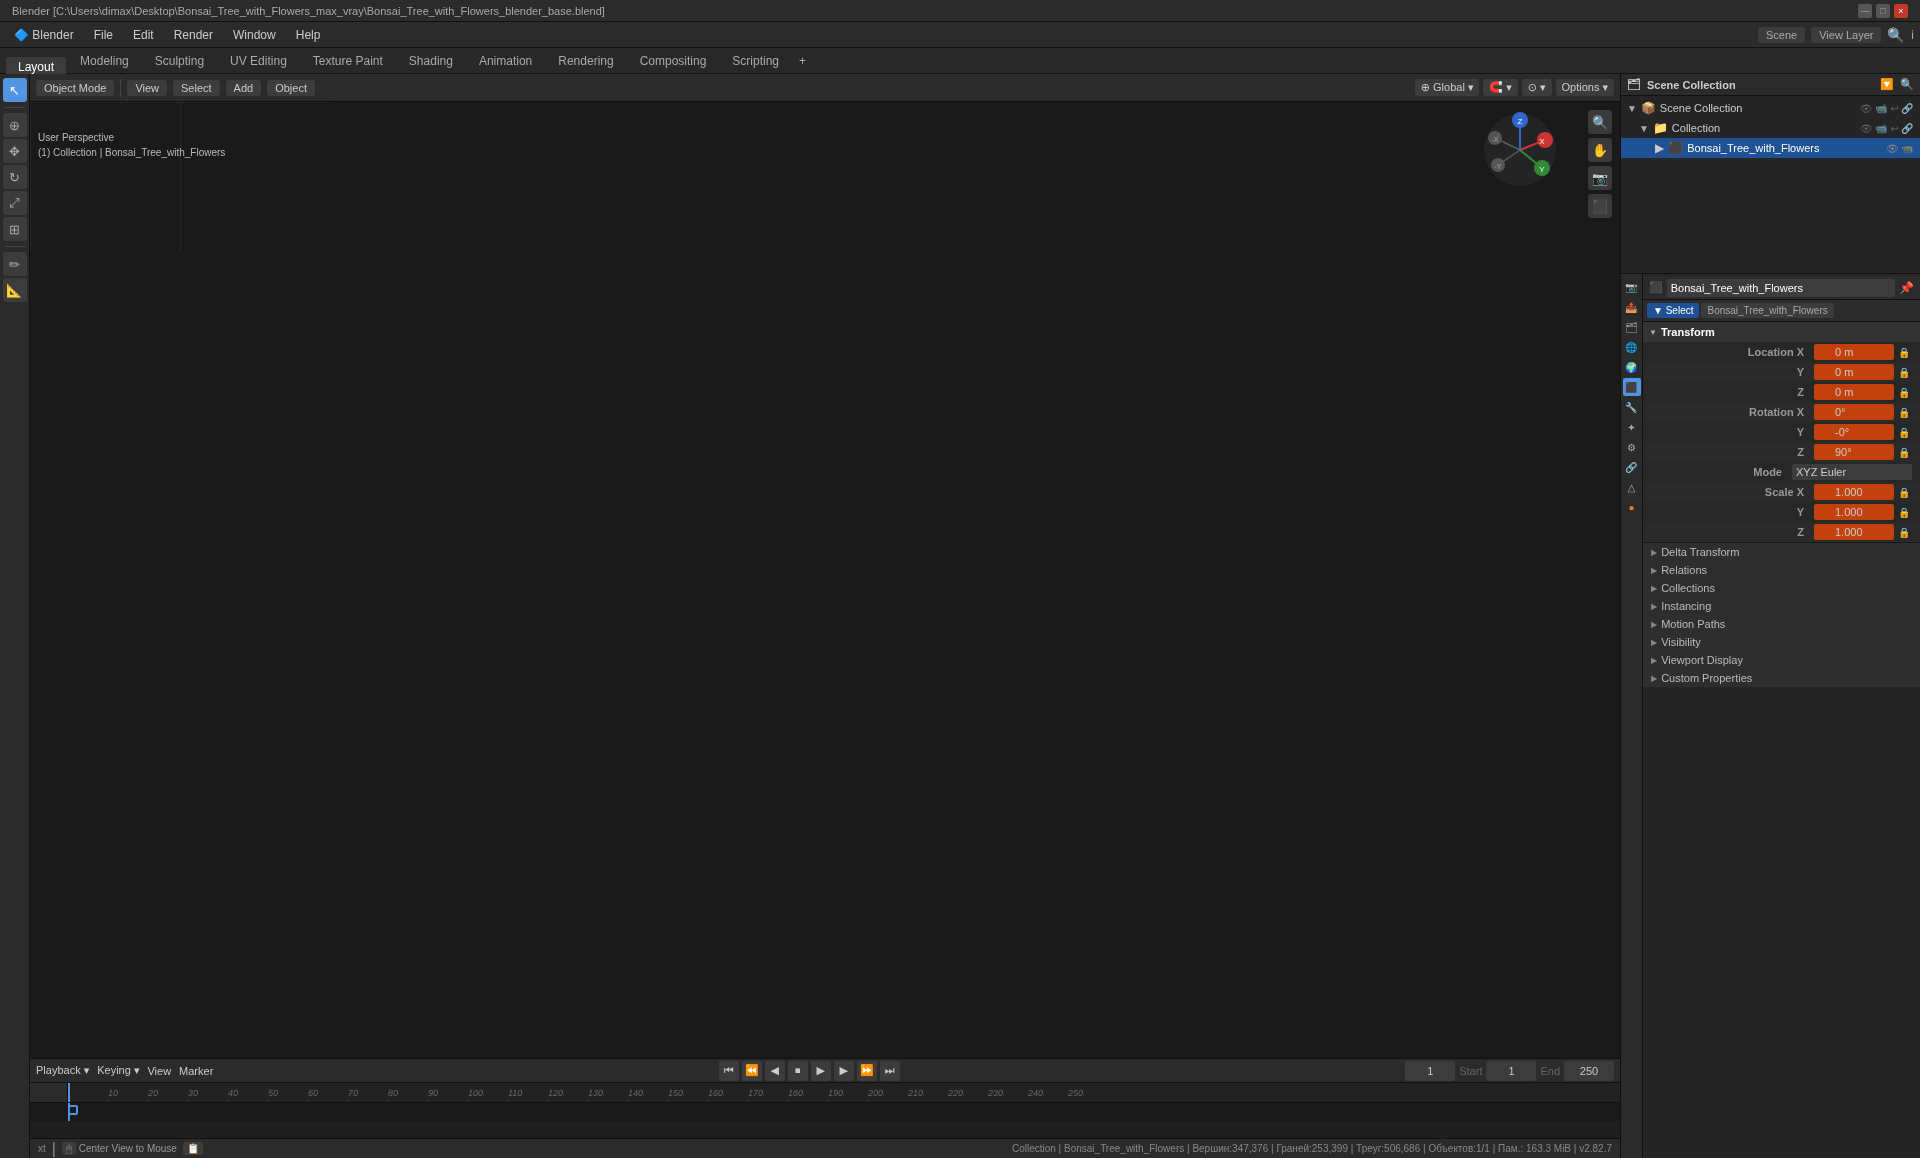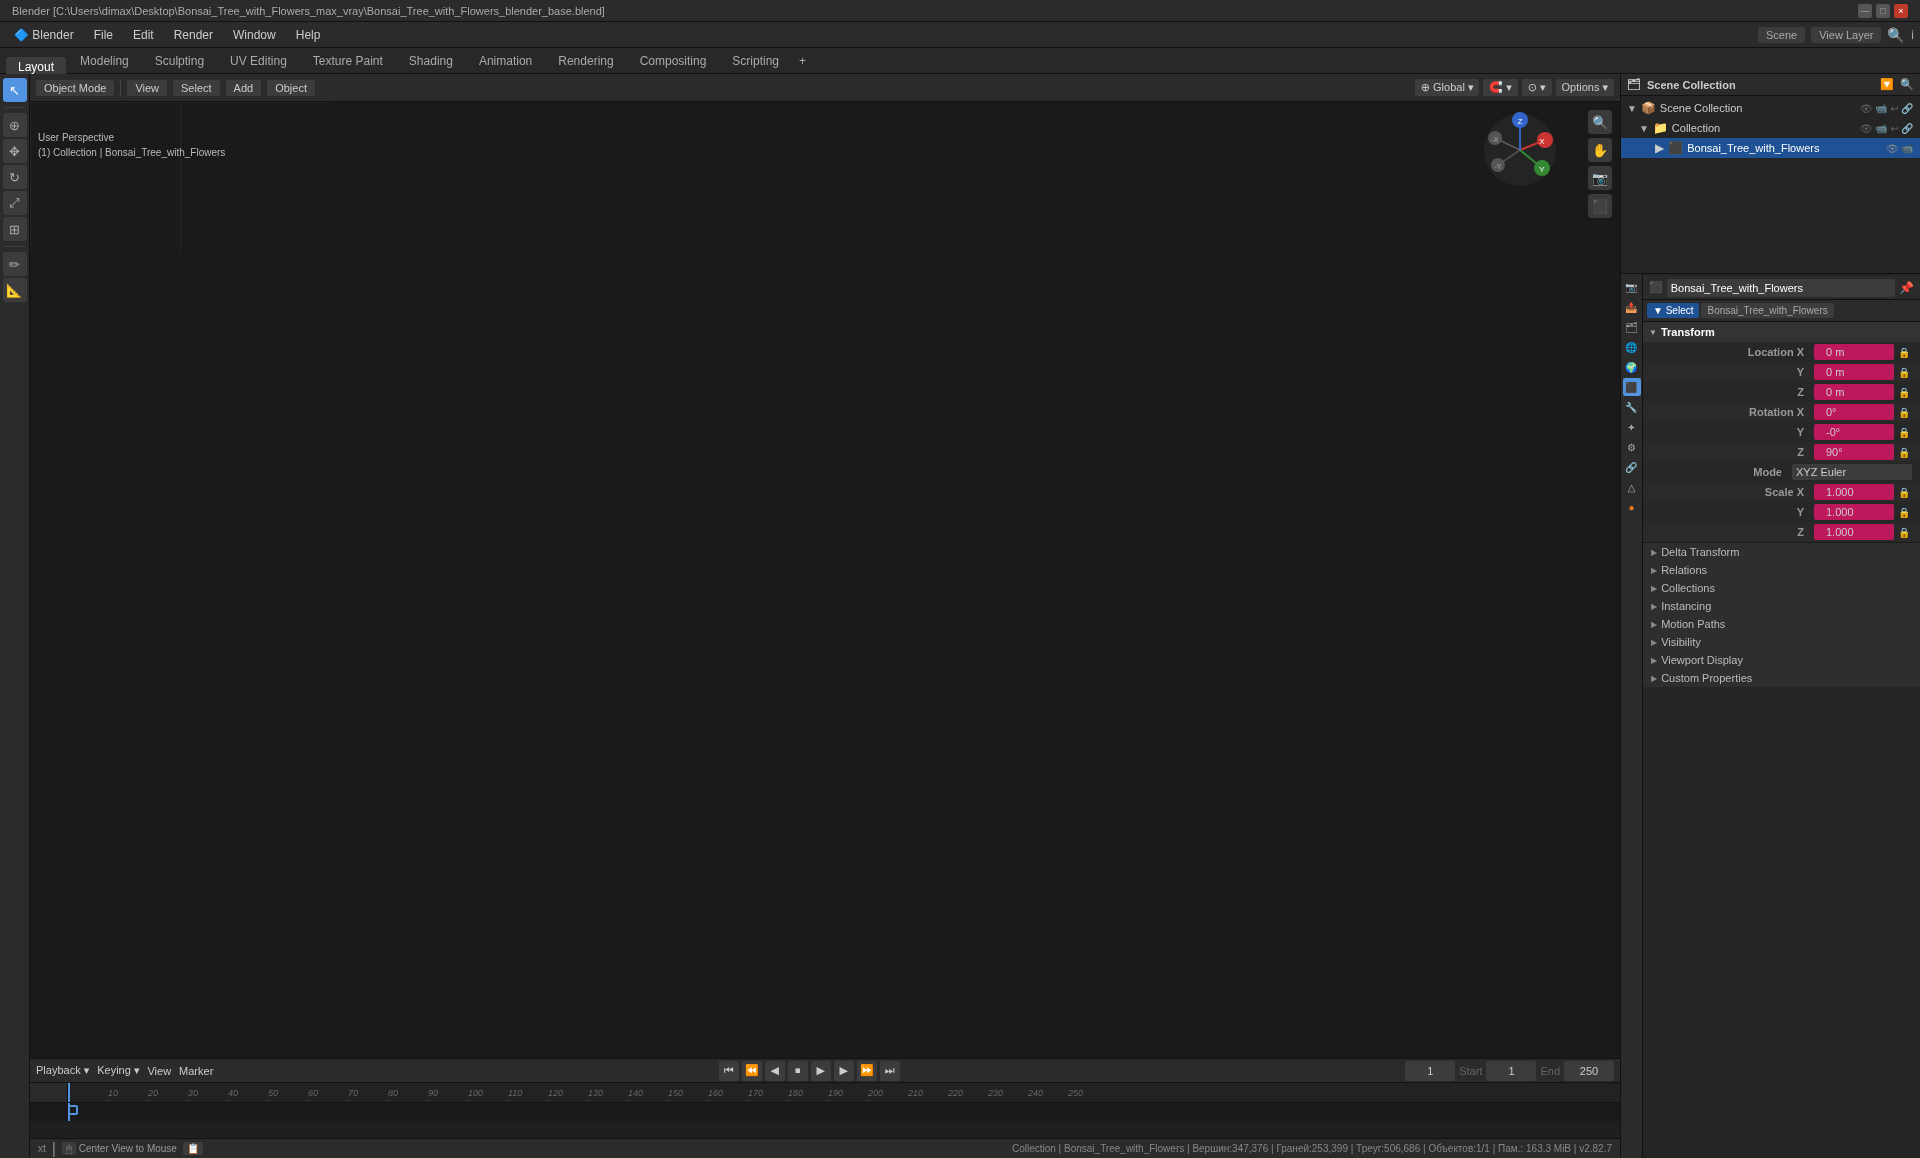--- a/index.html
+++ b/index.html
@@ -308,25 +308,25 @@
       flex: 1;
       font-size: 11px;
       color: #999;
       text-align: right;
       padding-right: 6px;
       font-weight: bold;
     }
     .prop-value {
       width: 80px;
       height: 16px;
-      background: #be185d;
+      background: #c2410c;
       border-radius: 2px;
       display: flex;
       align-items: center;
-      padding: 0 12px;
+      padding: 0 21px;
       font-size: 11px;
       color: #ccc;
       cursor: text;
     }
     .prop-value-wide {
       width: 120px;
       height: 16px;
       background: #3c3c3c;
       border-radius: 2px;
       display: flex;

